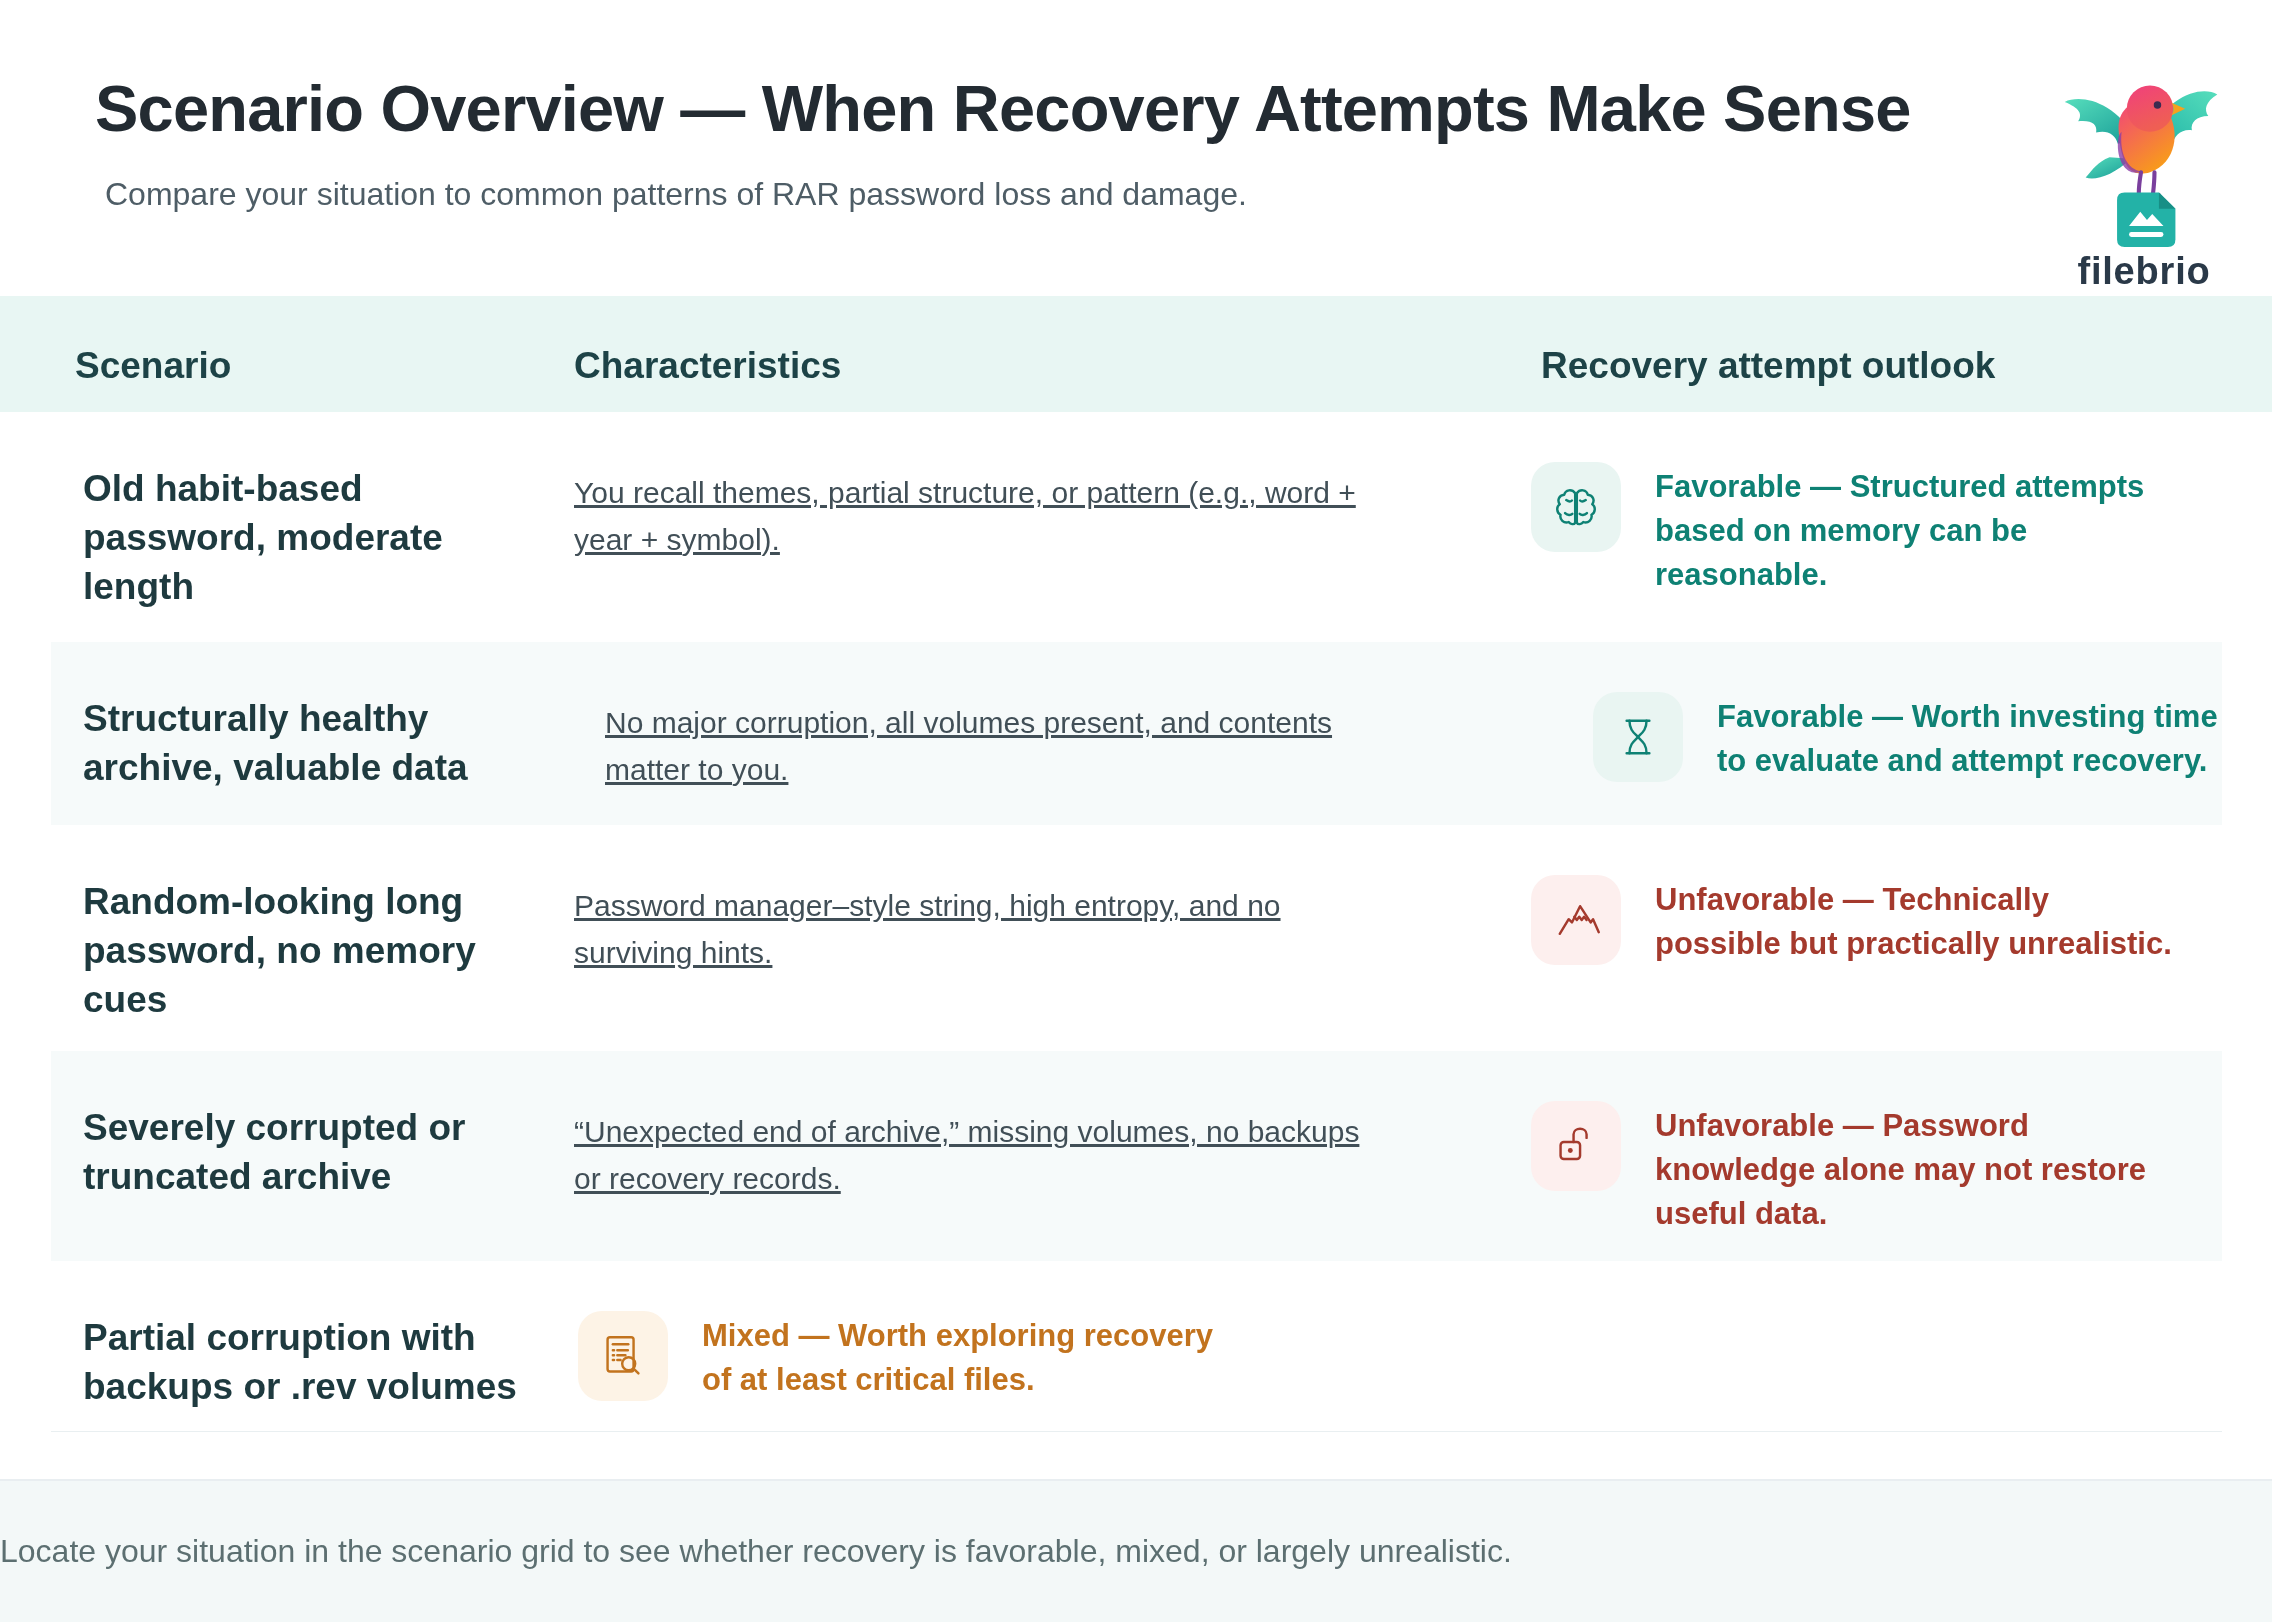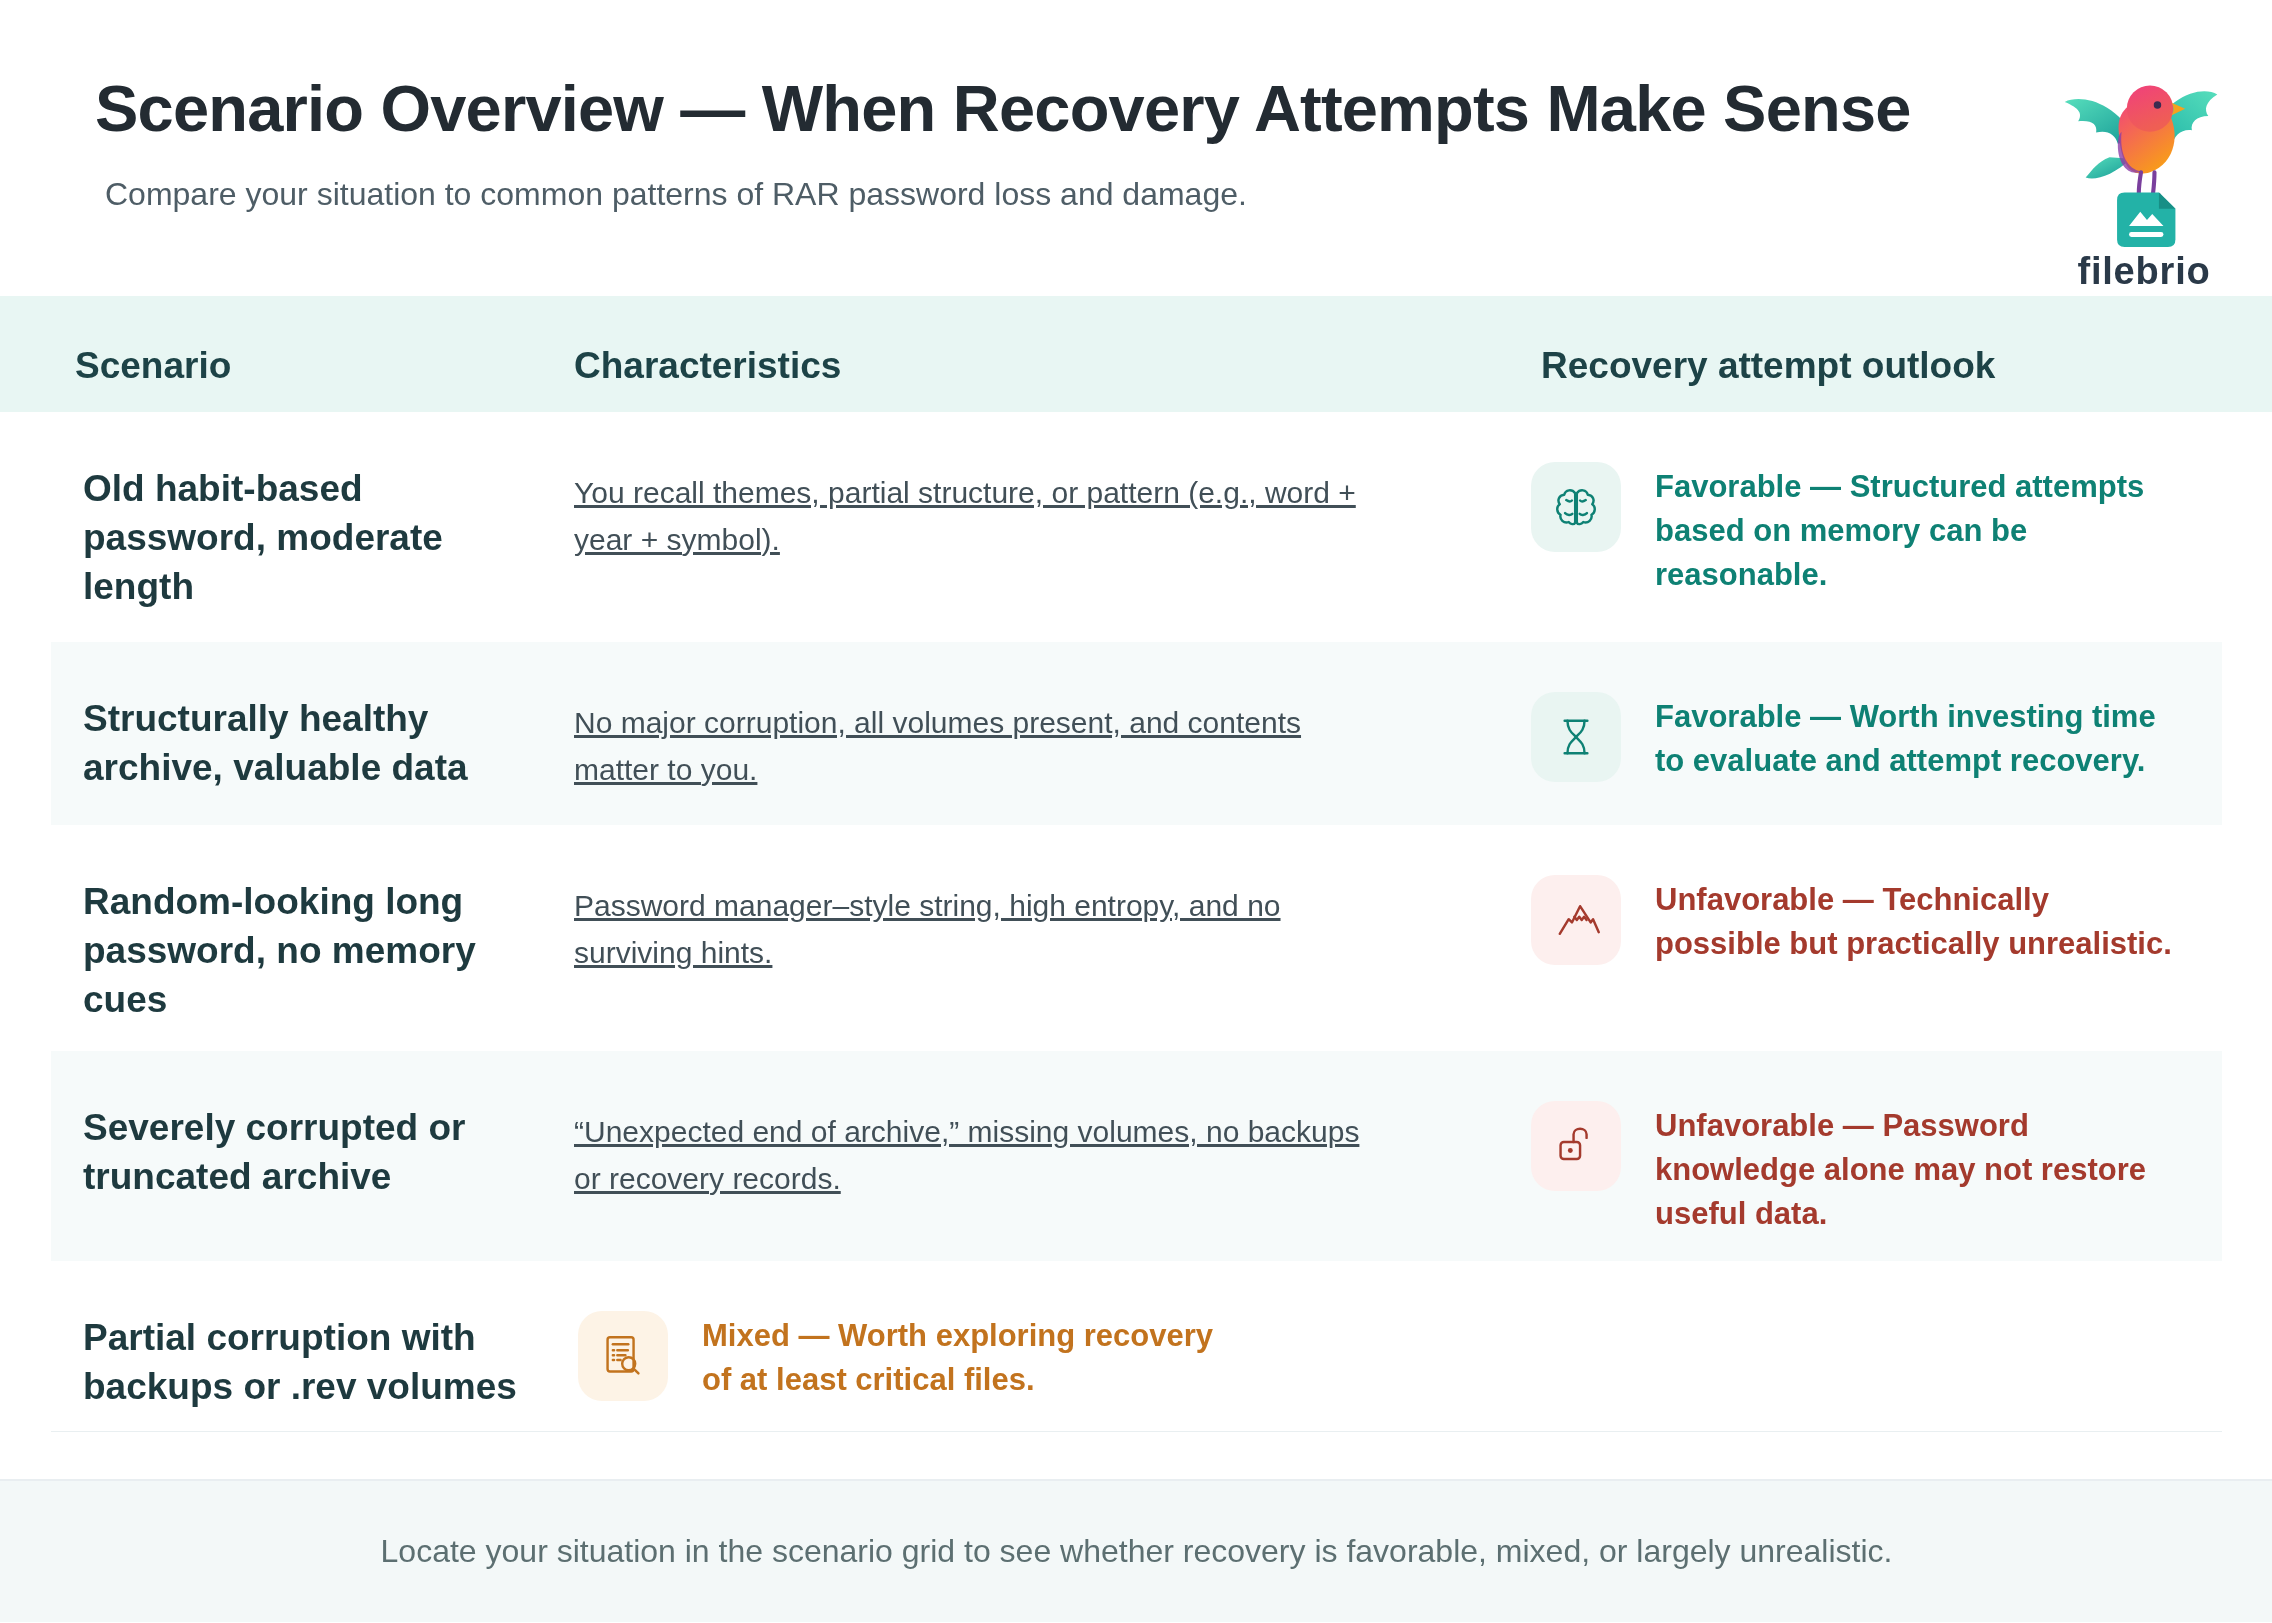--- a/index.html
+++ b/index.html
@@ -31,21 +31,21 @@
   .thead{height:116px;background:var(--band);display:flex;align-items:center;}
   .thead-inner{flex:1;display:grid;grid-template-columns:499px 953px 1fr;padding:0 51px;}
   .col-label{font-size:37px;font-weight:bold;color:var(--headlabel);margin-top:24px;}
   .col-label.c1{padding-left:24px;}
   .col-label.c2{padding-left:24px;}
   .col-label.c3{padding-left:38px;}
   
   .row{display:grid;grid-template-columns:499px 953px 1fr;margin:0 51px;}
   .row:nth-child(even){background:var(--stripe);}
   .row:nth-child(1){height:230px;}
-  .row:nth-child(2){height:183px;}
+  .row:nth-child(2){height:183px;gap:31px;}
   .row:nth-child(3){height:226px;}
   .row:nth-child(4){height:210px;}
   .row:nth-child(5){height:170px;}
   .scenario{
     padding:53px 0 0 32px;font-size:37px;font-weight:bold;
     color:var(--scenario);line-height:1.32;white-space:pre-line;
   }
   .chars{
     padding:58px 0 0 24px;font-size:30px;color:var(--body);
     line-height:1.55;white-space:pre-line;text-decoration:underline;
@@ -66,21 +66,21 @@
   .unfavorable .chip{background:var(--unfavorable-bg);color:var(--unfavorable);}
   .unfavorable .outlook-text{color:var(--unfavorable);}
   .mixed .chip{background:var(--mixed-bg);color:var(--mixed);}
   .mixed .outlook-text{color:var(--mixed);}
   .table-end{margin:0 51px;border-top:1.6px solid #e9eff1;}
   .spacer{height:47px;}
   
   .page-footer{
     height:143px;background:var(--footer-bg);
     border-top:2.4px solid #e9eef1;box-sizing:border-box;
-    display:flex;align-items:center;justify-content:center;
+    display:flex;align-items:center;
   }
   .footer-note{font-size:32px;color:var(--footer-text);}
 </style>
 </head>
 <body>
 
 <div class="page-header">
   <div class="title">Scenario Overview — When Recovery Attempts Make Sense</div>
   <div class="subtitle">Compare your situation to common patterns of RAR password loss and damage.</div>
 

